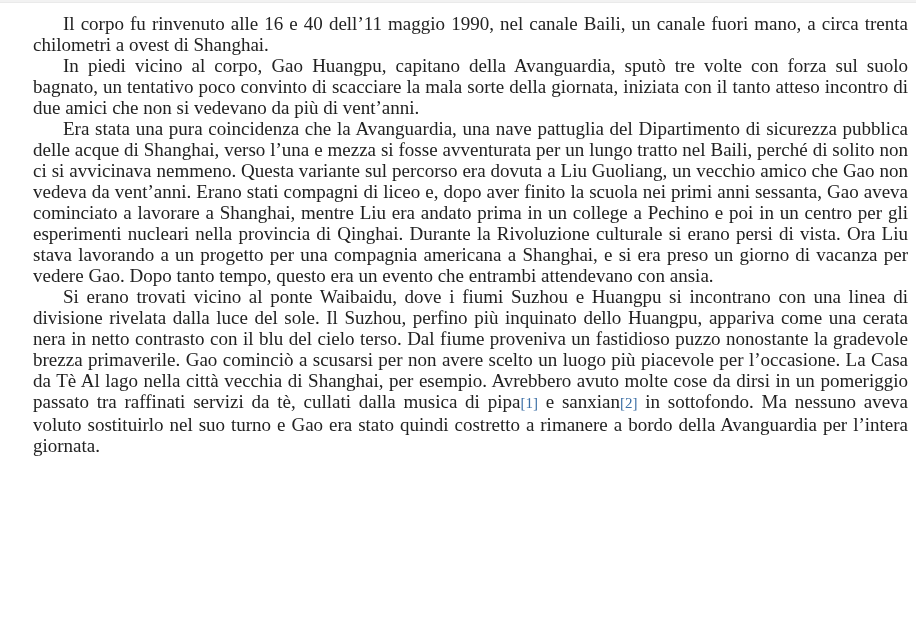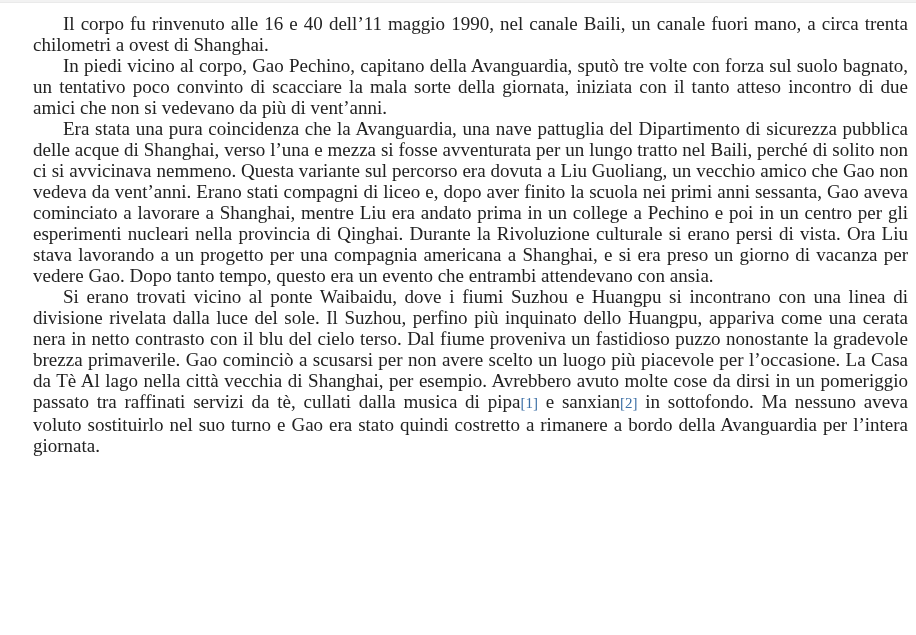--- a/index.html
+++ b/index.html
@@ -47,17 +47,17 @@
   }
 </style>
 </head>
 <body>
 
 <div class="top-divider"></div>
 
 <div class="reader-page">
   <div class="text-content" id="text-content">
       <p><span class="seg-normal">Il corpo fu rinvenuto alle 16 e 40 dell’11 maggio 1990, nel canale Baili, un canale fuori mano, a circa trenta chilometri a ovest di Shanghai.</span></p>
-      <p><span class="seg-normal">In piedi vicino al corpo, Gao Pechino, capitano della </span><span class="seg-italic">Avanguardia,</span><span class="seg-normal"> sputò tre volte con forza sul suolo bagnato, un tentativo poco convinto di scacciare la mala sorte della giornata, iniziata con il tanto atteso incontro di due amici che non si vedevano da più di vent’anni.</span></p>
+      <p><span class="seg-normal">In piedi vicino al corpo, Gao Huangpu, capitano della </span><span class="seg-italic">Avanguardia,</span><span class="seg-normal"> sputò tre volte con forza sul suolo bagnato, un tentativo poco convinto di scacciare la mala sorte della giornata, iniziata con il tanto atteso incontro di due amici che non si vedevano da più di vent’anni.</span></p>
       <p><span class="seg-normal">Era stata una pura coincidenza che la </span><span class="seg-italic">Avanguardia,</span><span class="seg-normal"> una nave pattuglia del Dipartimento di sicurezza pubblica delle acque di Shanghai, verso l’una e mezza si fosse avventurata per un lungo tratto nel Baili, perché di solito non ci si avvicinava nemmeno. Questa variante sul percorso era dovuta a Liu Guoliang, un vecchio amico che Gao non vedeva da vent’anni. Erano stati compagni di liceo e, dopo aver finito la scuola nei primi anni sessanta, Gao aveva cominciato a lavorare a Shanghai, mentre Liu era andato prima in un college a Pechino e poi in un centro per gli esperimenti nucleari nella provincia di Qinghai. Durante la Rivoluzione culturale si erano persi di vista. Ora Liu stava lavorando a un progetto per una compagnia americana a Shanghai, e si era preso un giorno di vacanza per vedere Gao. Dopo tanto tempo, questo era un evento che entrambi attendevano con ansia.</span></p>
       <p><span class="seg-normal">Si erano trovati vicino al ponte Waibaidu, dove i fiumi Suzhou e Huangpu si incontrano con una linea di divisione rivelata dalla luce del sole. Il Suzhou, perfino più inquinato dello Huangpu, appariva come una cerata nera in netto contrasto con il blu del cielo terso. Dal fiume proveniva un fastidioso puzzo nonostante la gradevole brezza primaverile. Gao cominciò a scusarsi per non avere scelto un luogo più piacevole per l’occasione. La Casa da Tè </span><span class="seg-italic">Al lago</span><span class="seg-normal"> nella città vecchia di Shanghai, per esempio. Avrebbero avuto molte cose da dirsi in un pomeriggio passato tra raffinati servizi da tè, cullati dalla musica di </span><span class="seg-italic">pipa</span><a class="footnote-link" href="#">[1]</a><span class="seg-normal"> e </span><span class="seg-italic">sanxian</span><a class="footnote-link" href="#">[2]</a><span class="seg-normal"> in sottofondo. Ma nessuno aveva voluto sostituirlo nel suo turno e Gao era stato quindi costretto a rimanere a bordo della </span><span class="seg-italic">Avanguardia</span><span class="seg-normal"> per l’intera giornata.</span></p>
     </div>
 </div>
 
 </body></html>

